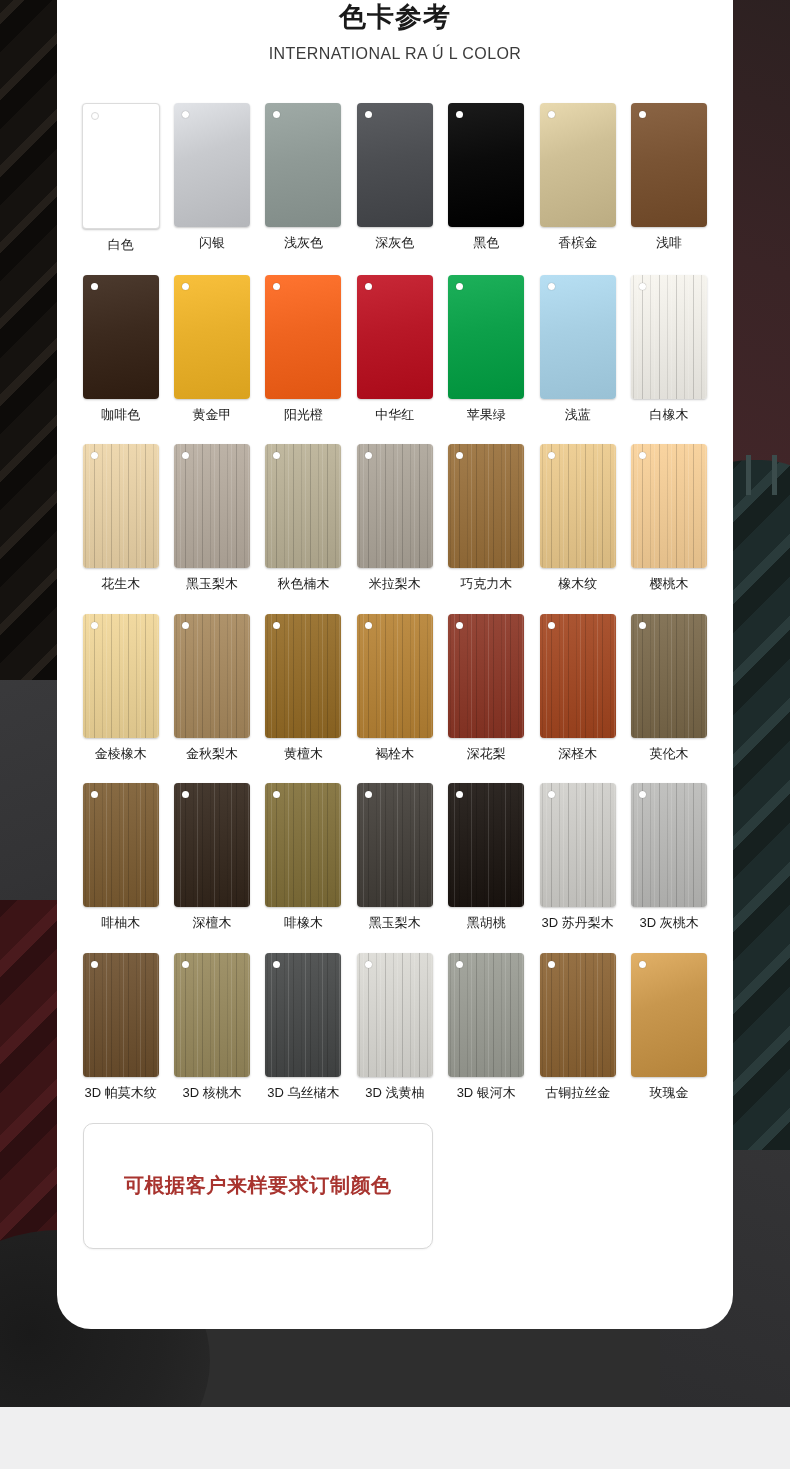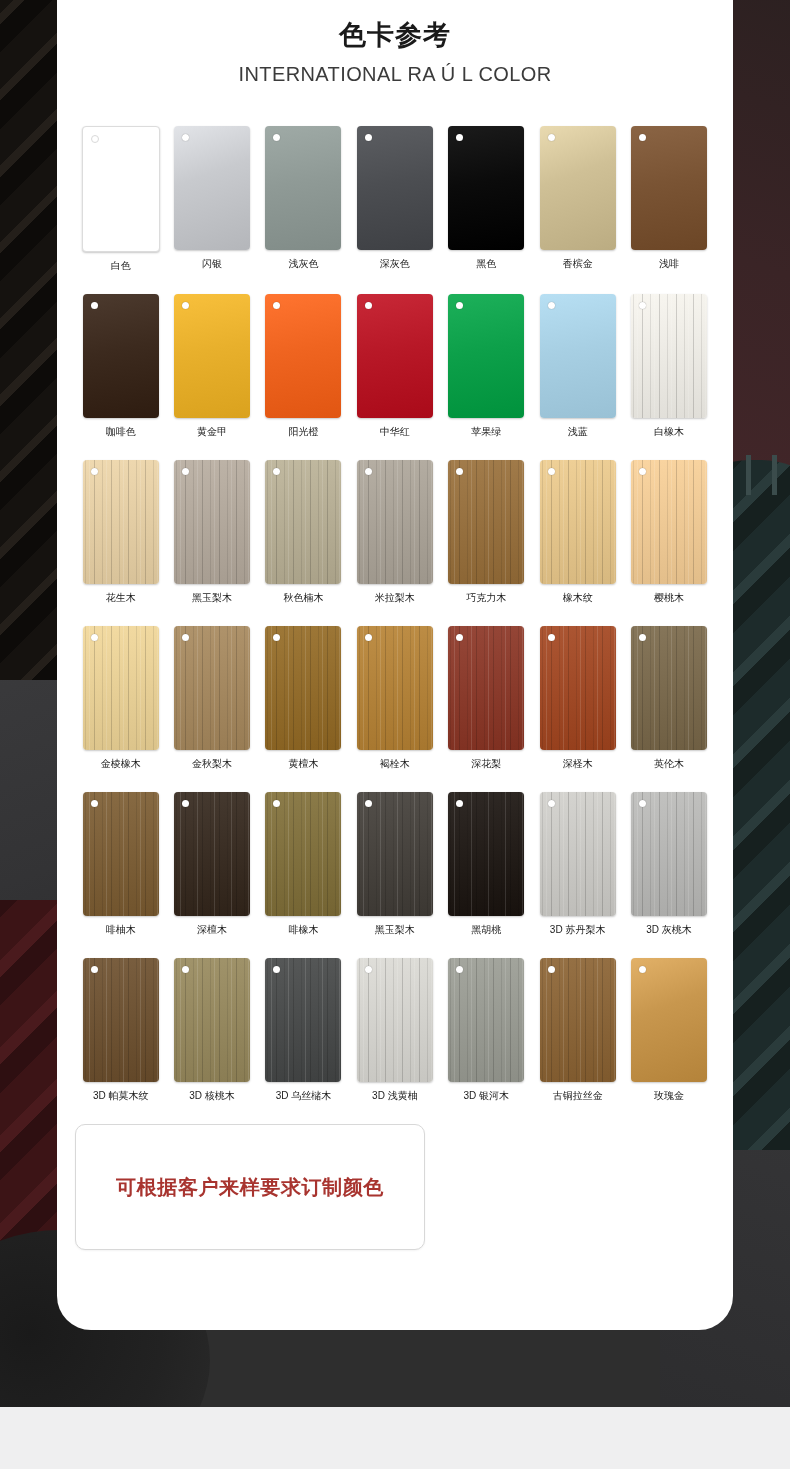--- a/index.html
+++ b/index.html
@@ -67,27 +67,27 @@
   }
 
   
   #card{
     position:absolute;left:57px;top:0;width:676px;
     background:#ffffff;
     border-bottom-left-radius:34px;border-bottom-right-radius:34px;
     padding-bottom:58px;
   }
 
-  #header{padding-top:18px;text-align:center;}
+  #header{text-align:center;}
   #title{
     font-size:27px;font-weight:bold;color:#1a1a1a;
     letter-spacing:1px;line-height:1.3;
   }
   #subtitle{
-    font-size:20px;color:#3b3b3b;margin-top:10px;
+    font-size:16px;color:#3b3b3b;margin-top:10px;
     letter-spacing:.4px;font-weight:400;
   }
 
   #grid{
     margin:0 auto;padding-top:40px;
     width:640px;
     display:flex;flex-wrap:wrap;
   }
   .cell{
     width:91.4px;
@@ -105,29 +105,29 @@
     background:#ffffff;
     box-shadow:0 0 1px rgba(0,0,0,.45);
     z-index:3;
   }
   .chip.light-chip .hole{
     background:#ffffff;border:1px solid #d9d9d9;
     width:6px;height:6px;box-shadow:none;
   }
   .chip .grain{position:absolute;inset:0;z-index:2;}
   .label{
-    margin-top:8px;font-size:10px;color:#1b1b1b;
+    margin-top:8px;font-size:13px;color:#1b1b1b;
     text-align:center;line-height:1.2;white-space:nowrap;
     font-weight:500;
   }
 
   
   .note-cell{
     width:365.6px;
-    display:flex;align-items:center;
+    display:flex;align-items:center;justify-content:center;
     margin-bottom:22px;
   }
   #note-box{
     width:348px;height:124px;
     border:1px solid #d8d8d8;border-radius:10px;
     background:#fff;
     display:flex;align-items:center;justify-content:center;
     box-shadow:0 1px 2px rgba(0,0,0,.05);
   }
   #note-text{

